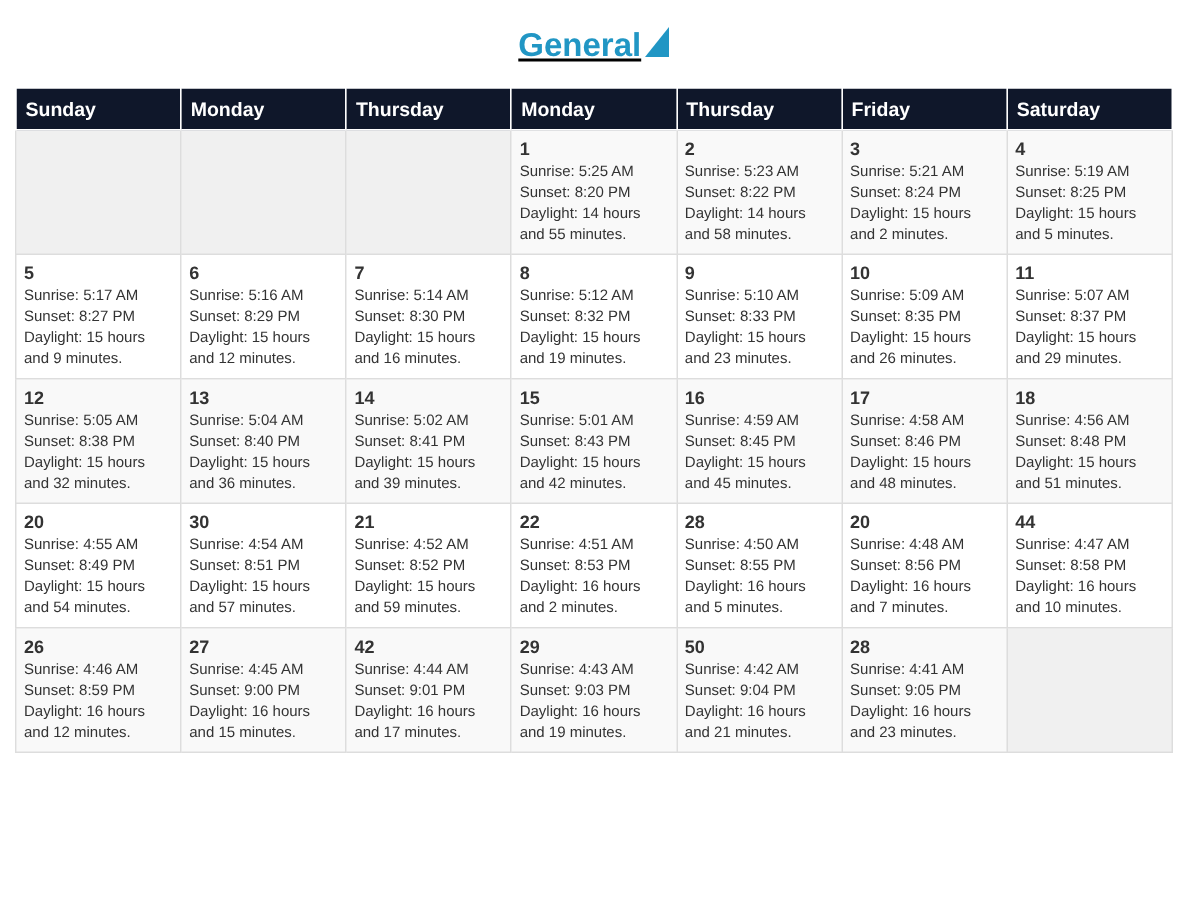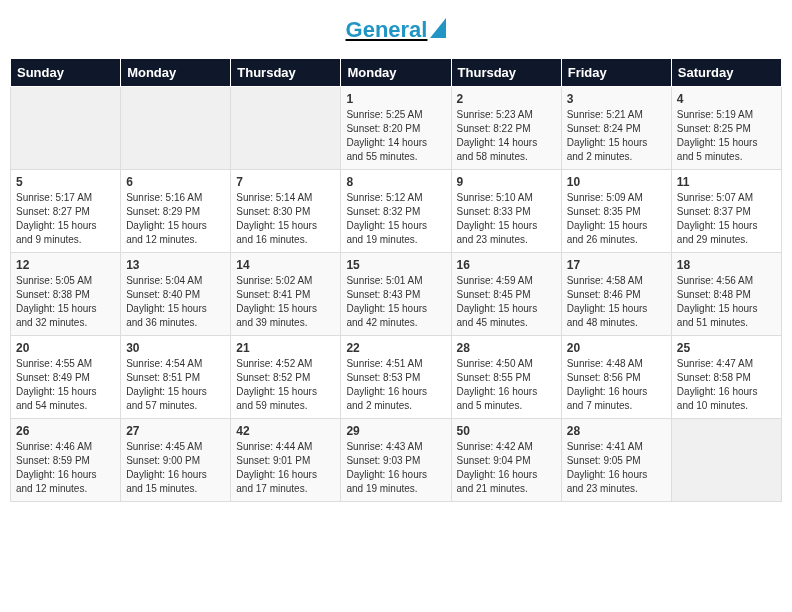--- a/index.html
+++ b/index.html
@@ -223,21 +223,21 @@
           </td>
           <td>
             <span class="day-num">28</span>
             <div class="day-info">Sunrise: 4:50 AM<br>Sunset: 8:55 PM<br>Daylight: 16 hours and 5 minutes.</div>
           </td>
           <td>
             <span class="day-num">20</span>
             <div class="day-info">Sunrise: 4:48 AM<br>Sunset: 8:56 PM<br>Daylight: 16 hours and 7 minutes.</div>
           </td>
           <td>
-            <span class="day-num">25</span>
+            <span class="day-num">44</span>
             <div class="day-info">Sunrise: 4:47 AM<br>Sunset: 8:58 PM<br>Daylight: 16 hours and 10 minutes.</div>
           </td>
         </tr>
         <tr>
           <td>
             <span class="day-num">26</span>
             <div class="day-info">Sunrise: 4:46 AM<br>Sunset: 8:59 PM<br>Daylight: 16 hours and 12 minutes.</div>
           </td>
           <td>
             <span class="day-num">27</span>

